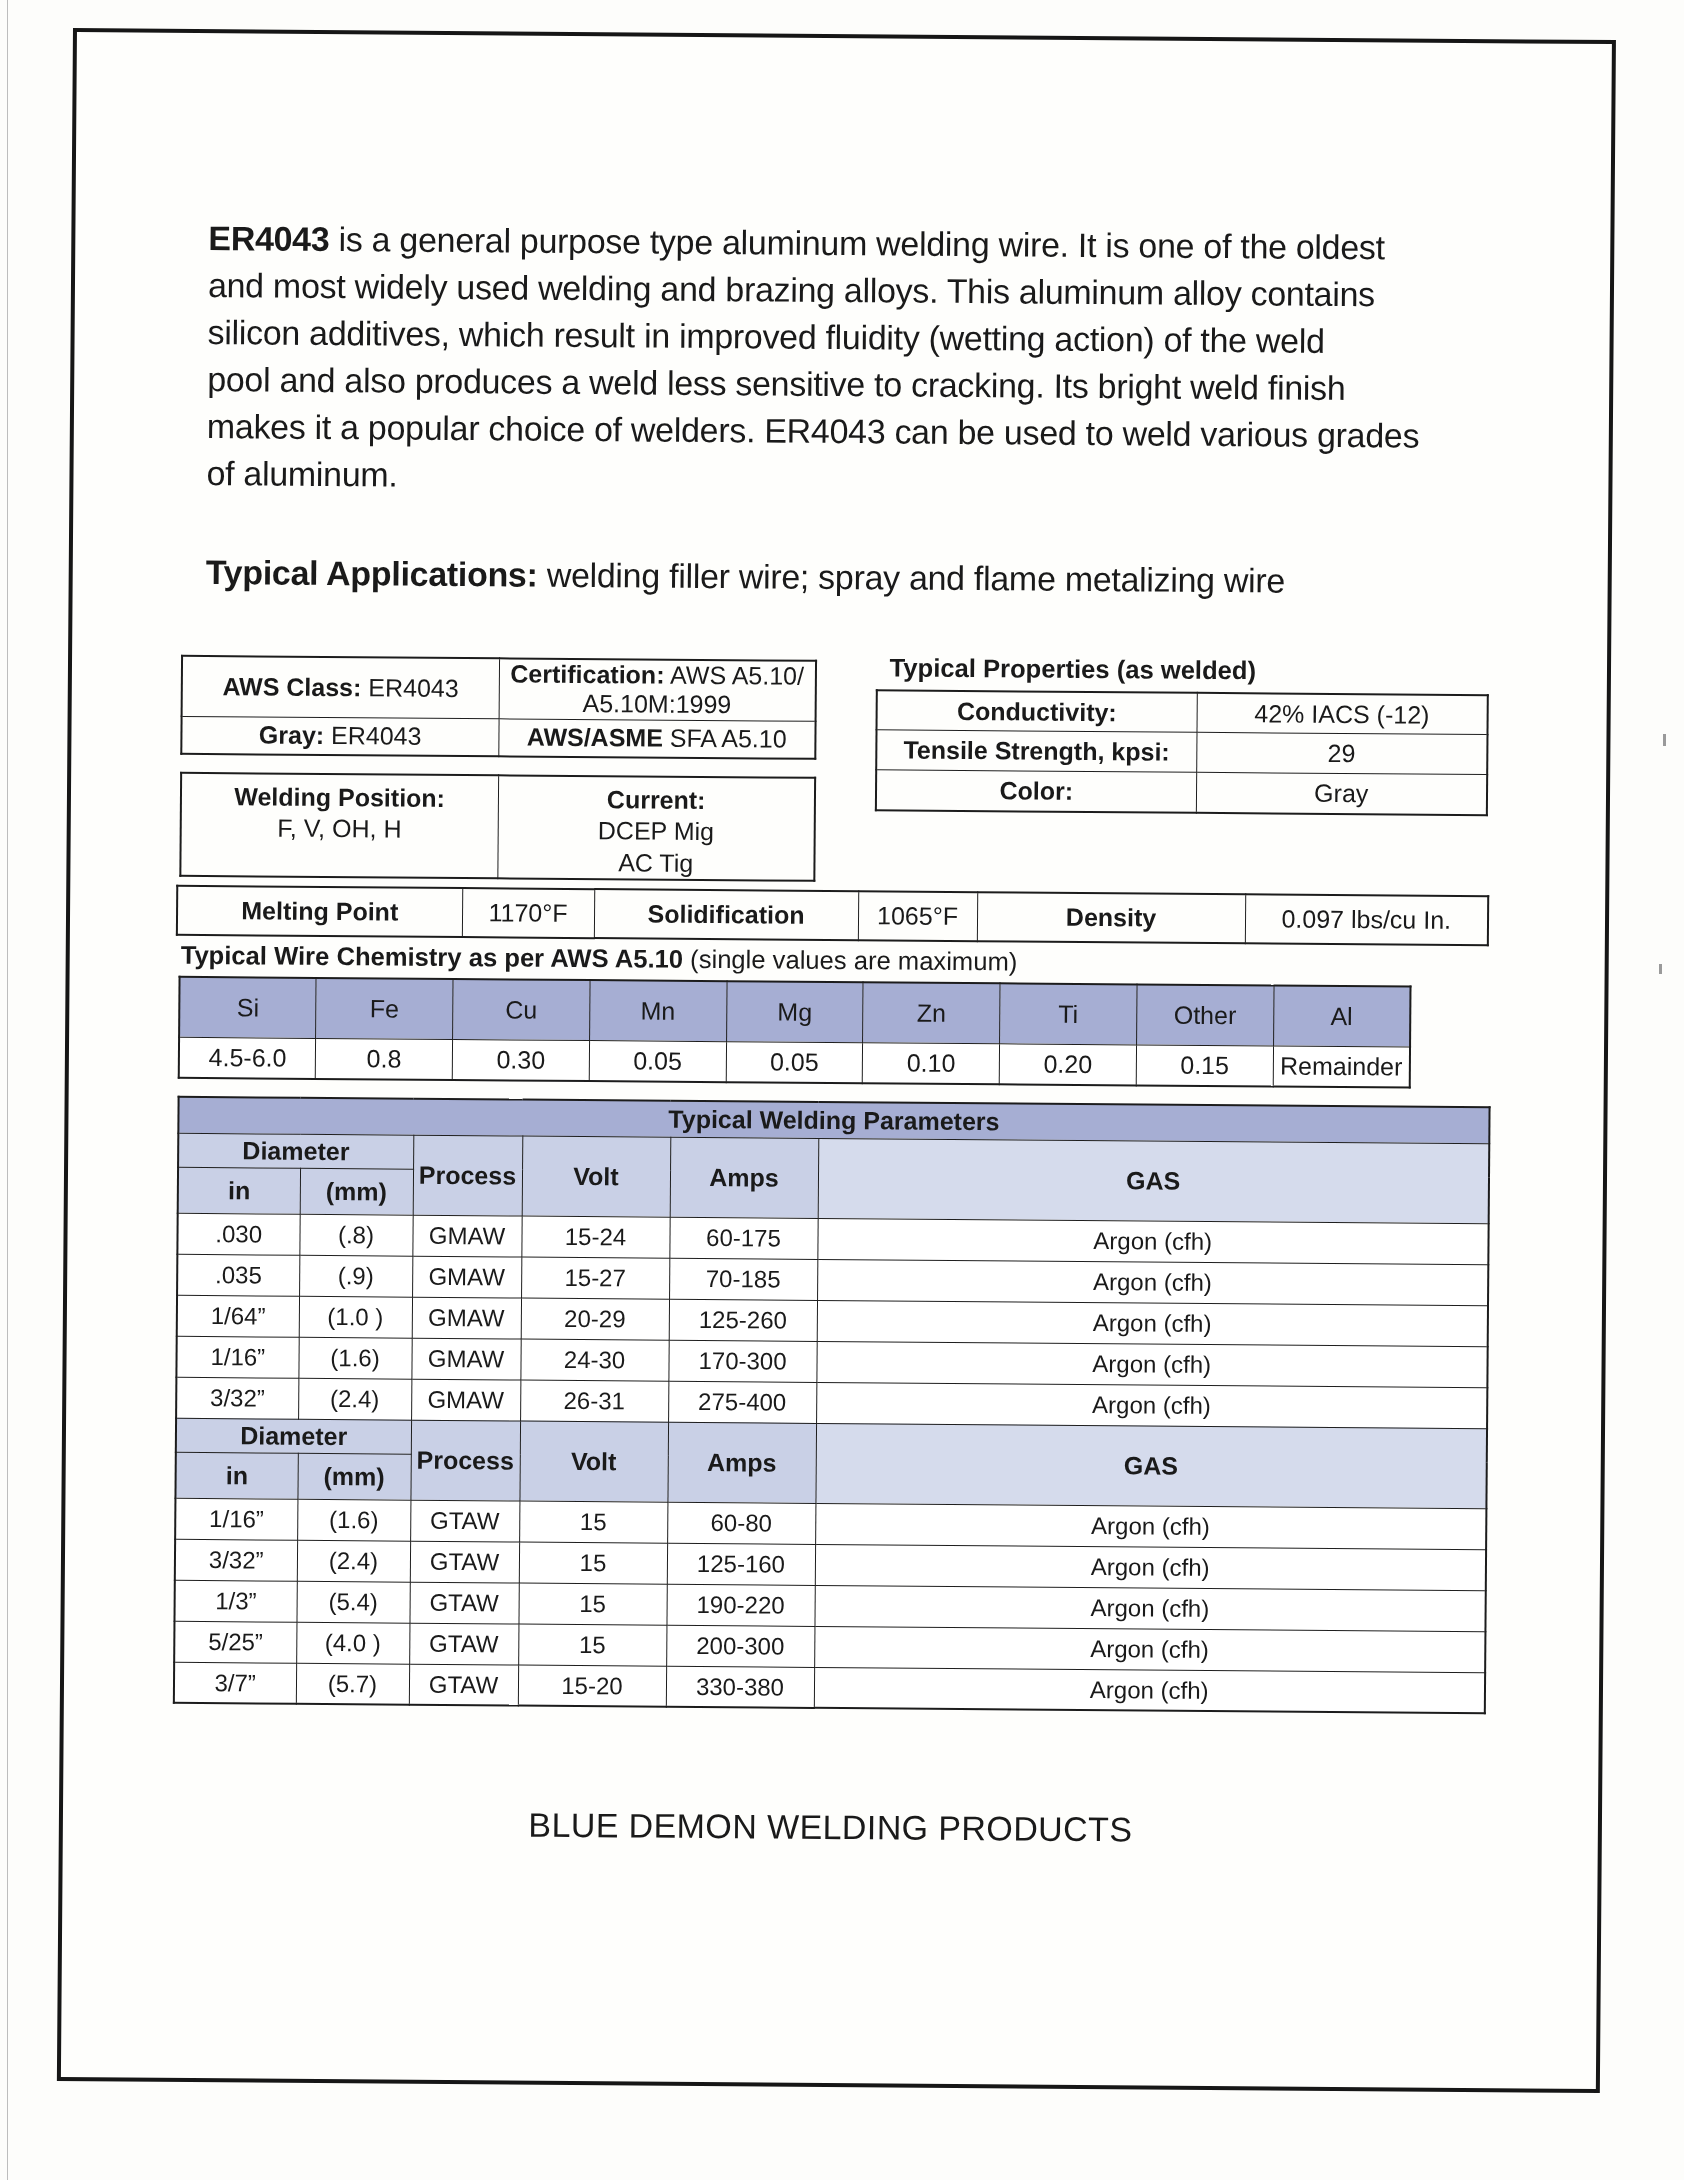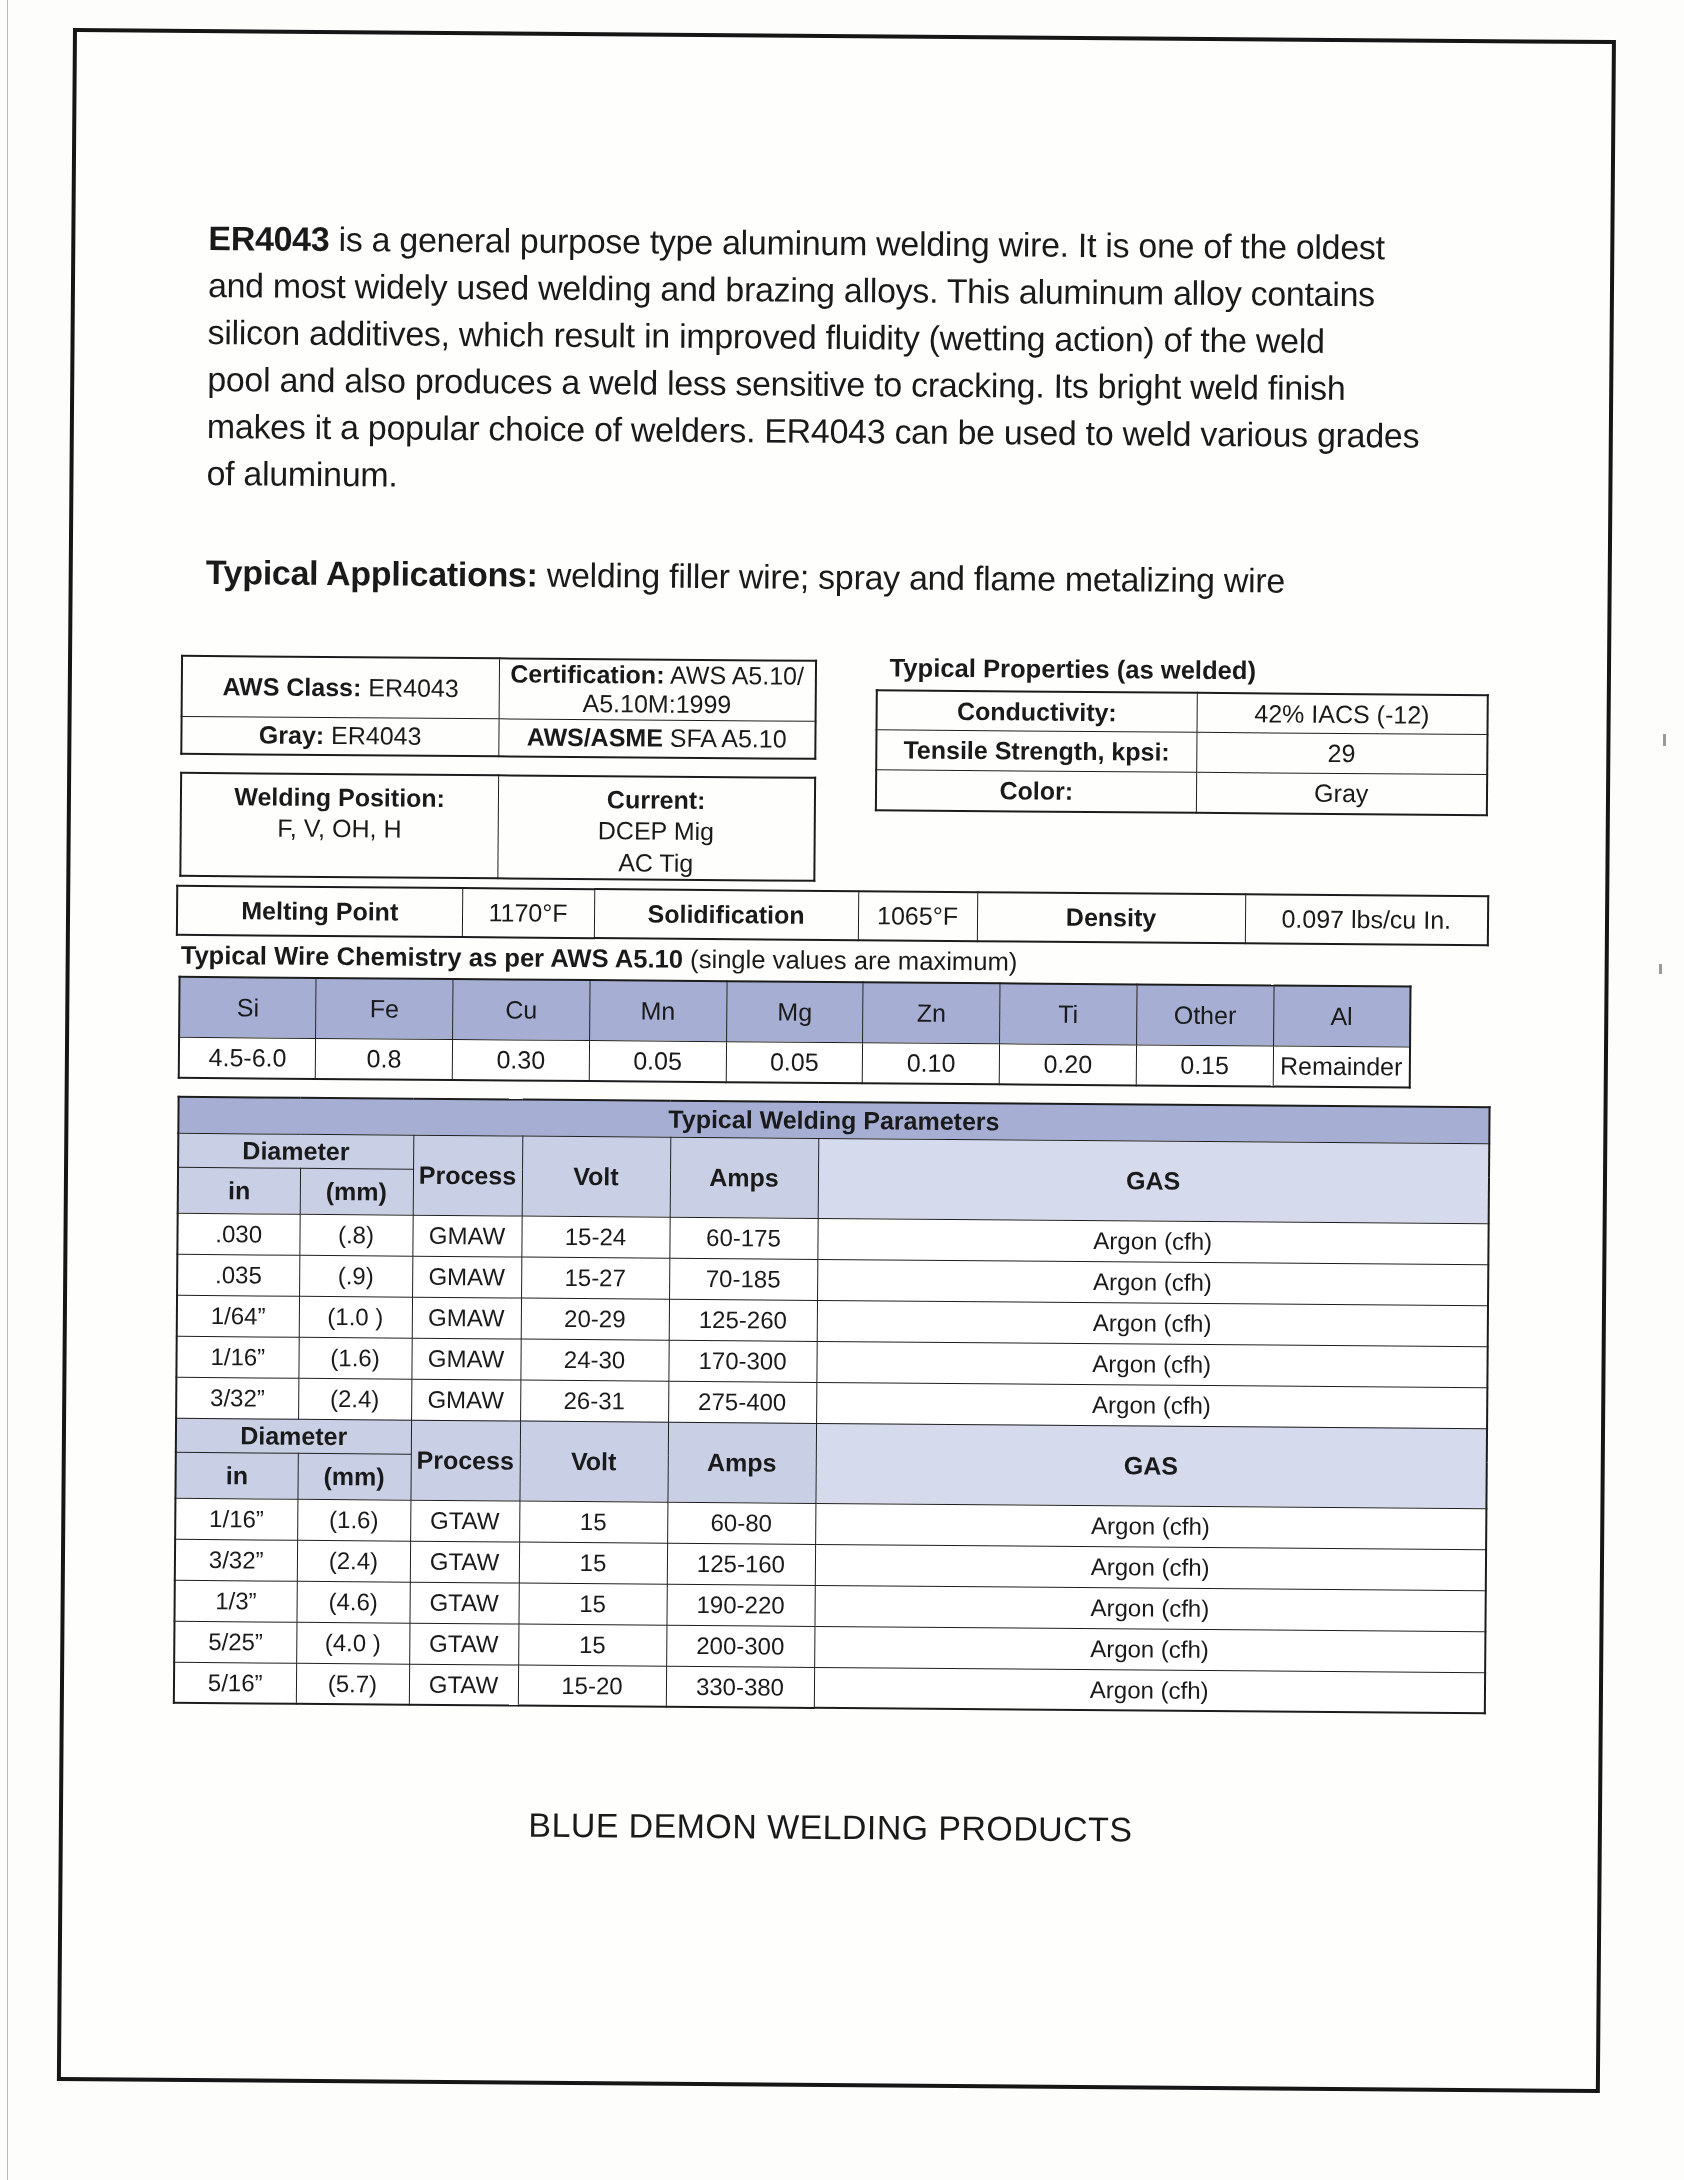--- a/index.html
+++ b/index.html
@@ -300,36 +300,36 @@
     <tr>
       <td>3/32”</td>
           <td>(2.4)</td>
           <td>GTAW</td>
           <td>15</td>
           <td>125-160</td>
           <td>Argon (cfh)</td>
     </tr>
     <tr>
       <td>1/3”</td>
-          <td>(4.6)</td>
+          <td>(5.4)</td>
           <td>GTAW</td>
           <td>15</td>
           <td>190-220</td>
           <td>Argon (cfh)</td>
     </tr>
     <tr>
       <td>5/25”</td>
           <td>(4.0 )</td>
           <td>GTAW</td>
           <td>15</td>
           <td>200-300</td>
           <td>Argon (cfh)</td>
     </tr>
     <tr>
-      <td>5/16”</td>
+      <td>3/7”</td>
           <td>(5.7)</td>
           <td>GTAW</td>
           <td>15-20</td>
           <td>330-380</td>
           <td>Argon (cfh)</td>
     </tr>
   </tbody>
     </table>
 
   <div class="footer">BLUE DEMON WELDING PRODUCTS</div>

